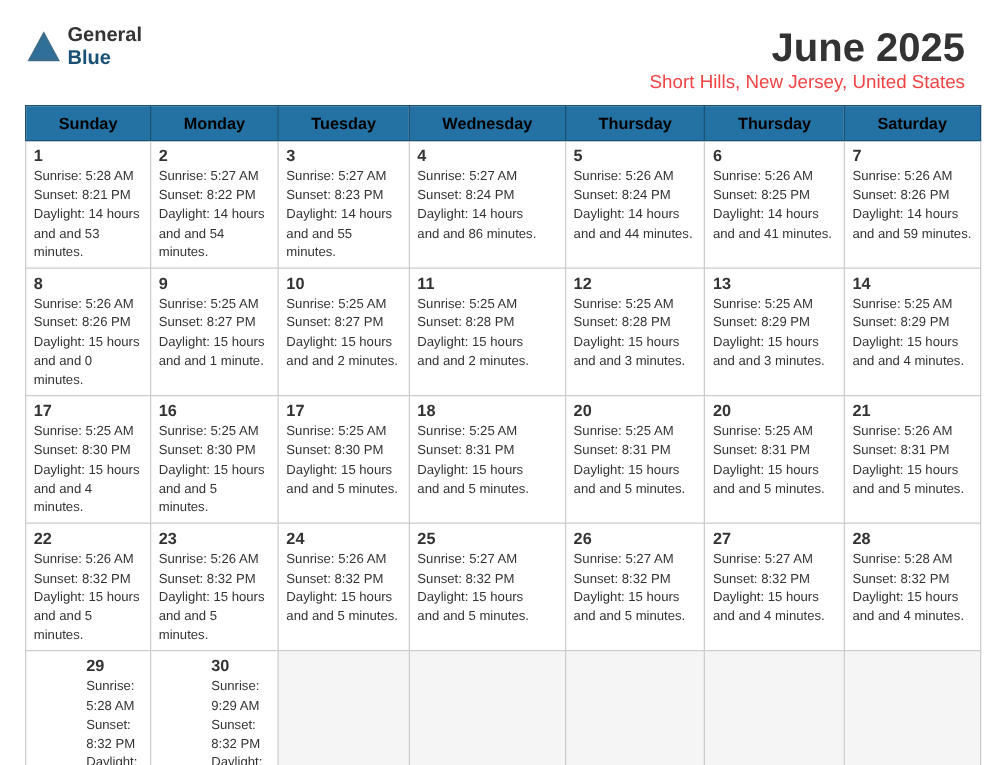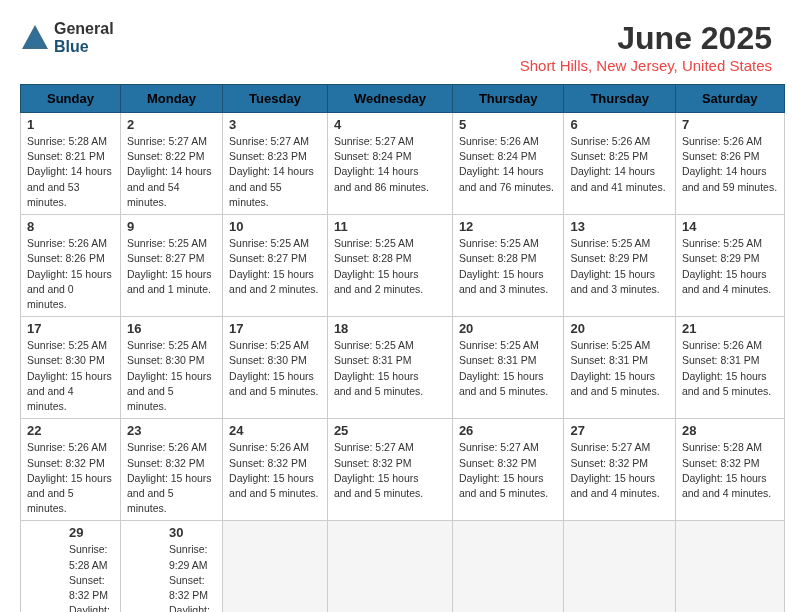--- a/index.html
+++ b/index.html
@@ -142,21 +142,21 @@
         <td>
           <span class="day-number">3</span>
           <div class="day-info"><span>Sunrise: 5:27 AM</span><br><span>Sunset: 8:23 PM</span><br><span>Daylight: 14 hours</span><br><span>and and 55 minutes.</span></div>
         </td>
         <td>
           <span class="day-number">4</span>
           <div class="day-info"><span>Sunrise: 5:27 AM</span><br><span>Sunset: 8:24 PM</span><br><span>Daylight: 14 hours</span><br><span>and and 86 minutes.</span></div>
         </td>
         <td>
           <span class="day-number">5</span>
-          <div class="day-info"><span>Sunrise: 5:26 AM</span><br><span>Sunset: 8:24 PM</span><br><span>Daylight: 14 hours</span><br><span>and and 76 minutes.</span></div>
+          <div class="day-info"><span>Sunrise: 5:26 AM</span><br><span>Sunset: 8:24 PM</span><br><span>Daylight: 14 hours</span><br><span>and and 44 minutes.</span></div>
         </td>
         <td>
           <span class="day-number">6</span>
           <div class="day-info"><span>Sunrise: 5:26 AM</span><br><span>Sunset: 8:25 PM</span><br><span>Daylight: 14 hours</span><br><span>and and 41 minutes.</span></div>
         </td>
         <td>
           <span class="day-number">7</span>
           <div class="day-info"><span>Sunrise: 5:26 AM</span><br><span>Sunset: 8:26 PM</span><br><span>Daylight: 14 hours</span><br><span>and and 59 minutes.</span></div>
         </td>
       </tr>

